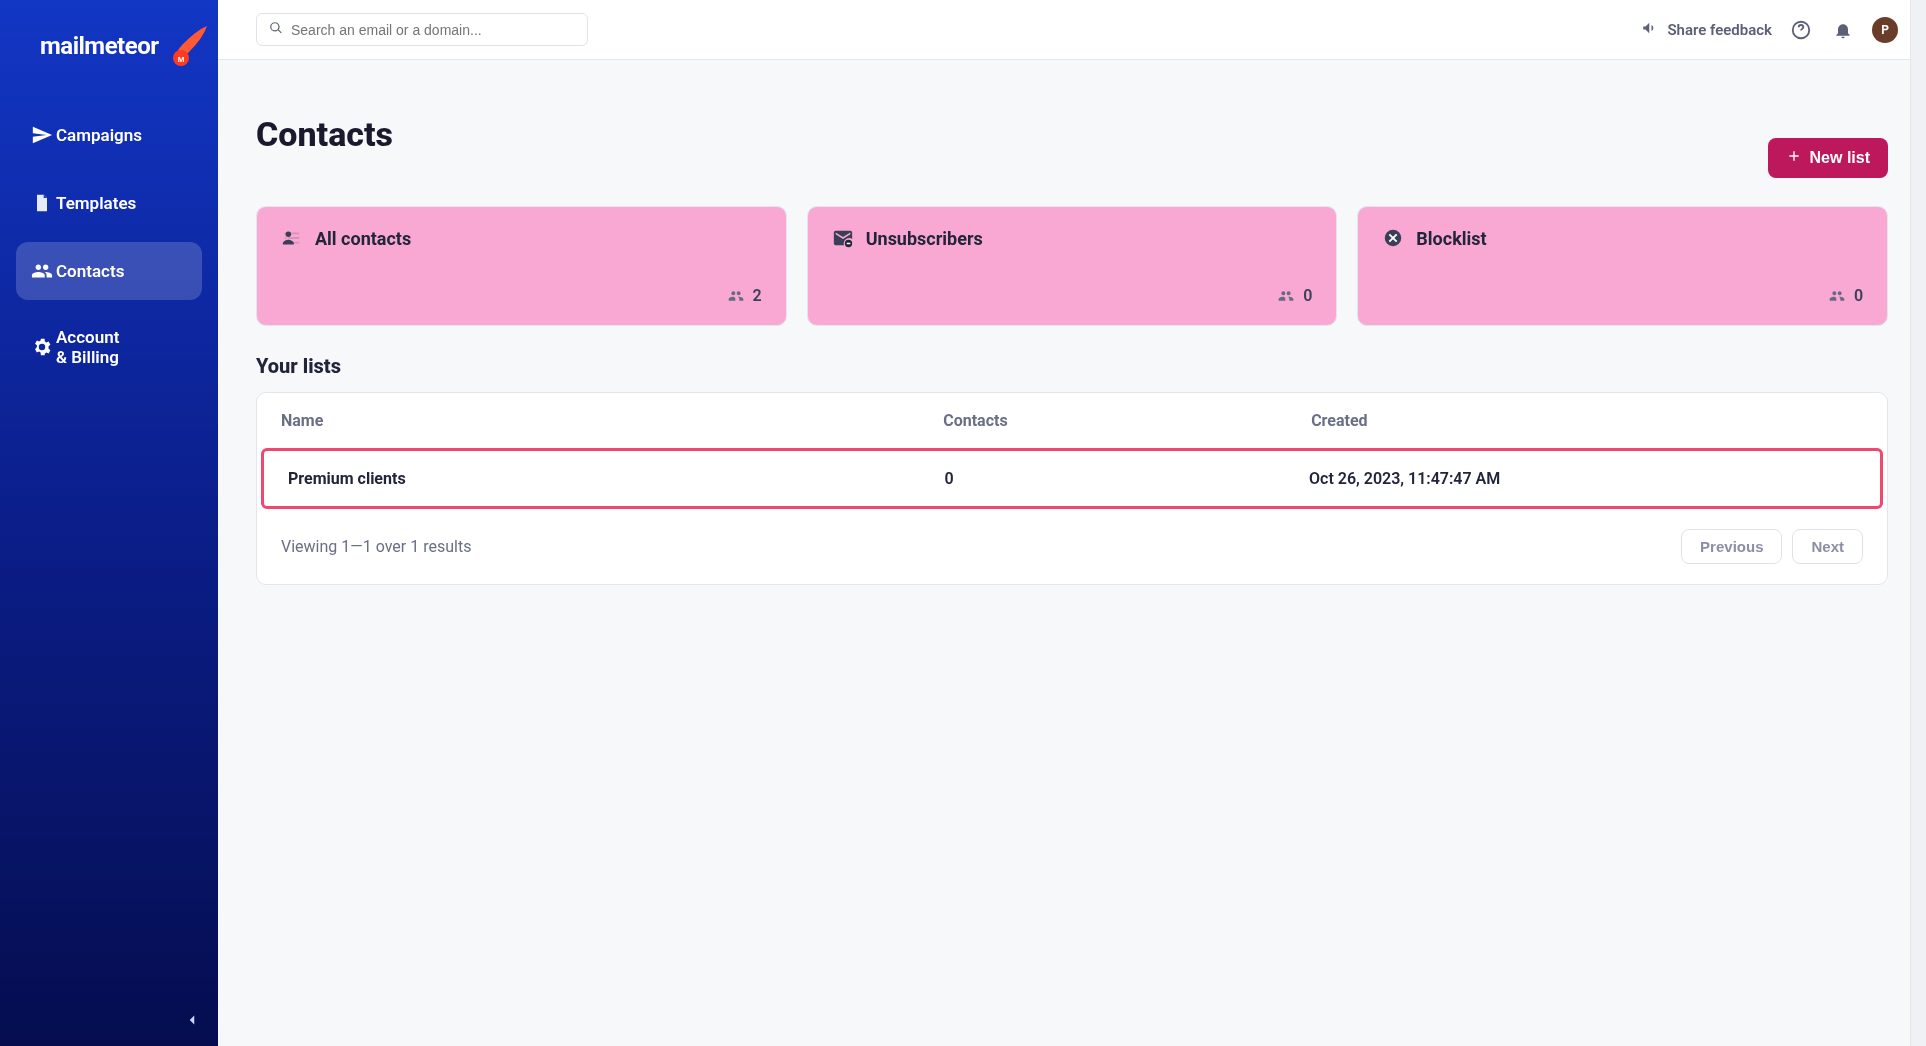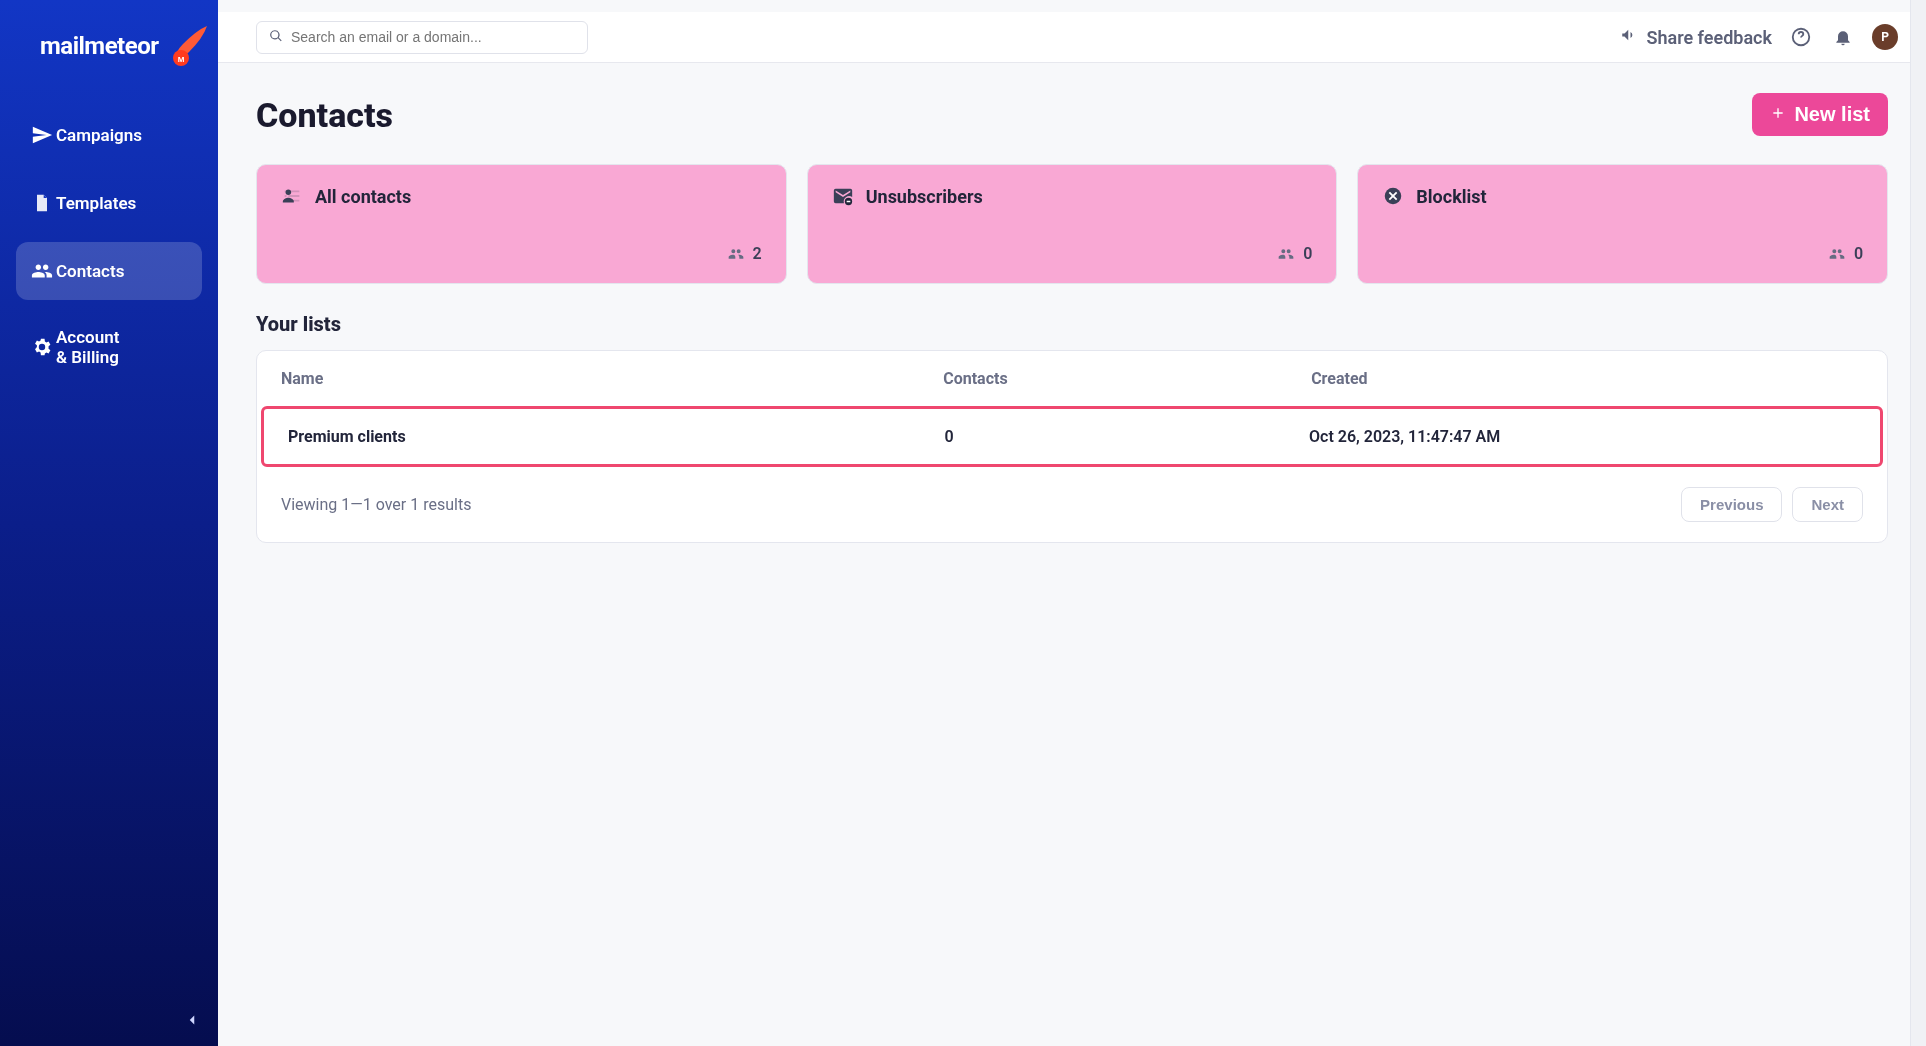--- a/index.html
+++ b/index.html
@@ -64,61 +64,60 @@
     color: #cfd6ff;
     cursor: pointer;
   }
   
   .main {
     flex: 1;
     display: flex;
     flex-direction: column;
   }
   .topbar {
-    height: 51px;
+    height: 60px;
     border-bottom: 1px solid #e7e8ee;
     background:#fff;
     display:flex;
     align-items:center;
     padding: 0 28px 0 38px;
     gap:16px;
-    margin-top:12px;
   }
   .search-wrap {
     display:flex;align-items:center;gap:8px;
     border:1px solid #e0e2ea;
     border-radius:6px;
     padding: 6px 12px;
     width: 332px;
     background:#fff;
   }
   .search-wrap svg{color:#5b6077;}
   .search-input {
     border:none;outline:none;font-size:14px;color:#6a6f86;width:100%;
     background:transparent;
   }
   .topbar-spacer{flex:1;}
   .share-feedback{
-    display:flex;align-items:center;gap:8px;color:#5b6077;font-weight:600;font-size:18px;cursor:pointer;
+    display:flex;align-items:center;gap:8px;color:#5b6077;font-weight:600;font-size:15px;cursor:pointer;
   }
   .topbar-icon-btn{
     width:26px;height:26px;display:flex;align-items:center;justify-content:center;color:#5b6077;cursor:pointer;
   }
   .avatar{
     width:26px;height:26px;border-radius:50%;background:#6a3d2a;color:#fff;display:flex;align-items:center;justify-content:center;font-size:12px;font-weight:700;cursor:pointer;
   }
   
   .content{
     padding: 30px 38px;
   }
   .page-head{ display:flex;align-items:center;justify-content:space-between; }
   .page-title{ font-size:34px;font-weight:800;color:#1a1a2e; }
   .new-list-btn{
-    background:#ec4899;color:#fff;border:none;border-radius:8px;
-    padding:10px 18px;font-size:20px;font-weight:700;display:flex;align-items:center;gap:8px;cursor:pointer;
+    background:#be185d;color:#fff;border:none;border-radius:8px;
+    padding:10px 18px;font-size:16px;font-weight:700;display:flex;align-items:center;gap:8px;cursor:pointer;margin-top:48px;
   }
   .cards{
     display:flex;gap:20px;margin-top:28px;margin-bottom:28px;
   }
   .card{
     flex:1;border:1px solid #e4e6ee;background:#f9a8d4;border-radius:10px;
     padding:20px 24px;display:flex;flex-direction:column;justify-content:space-between;
     min-height:120px;
   }
   .card-head{display:flex;align-items:center;gap:12px;}

